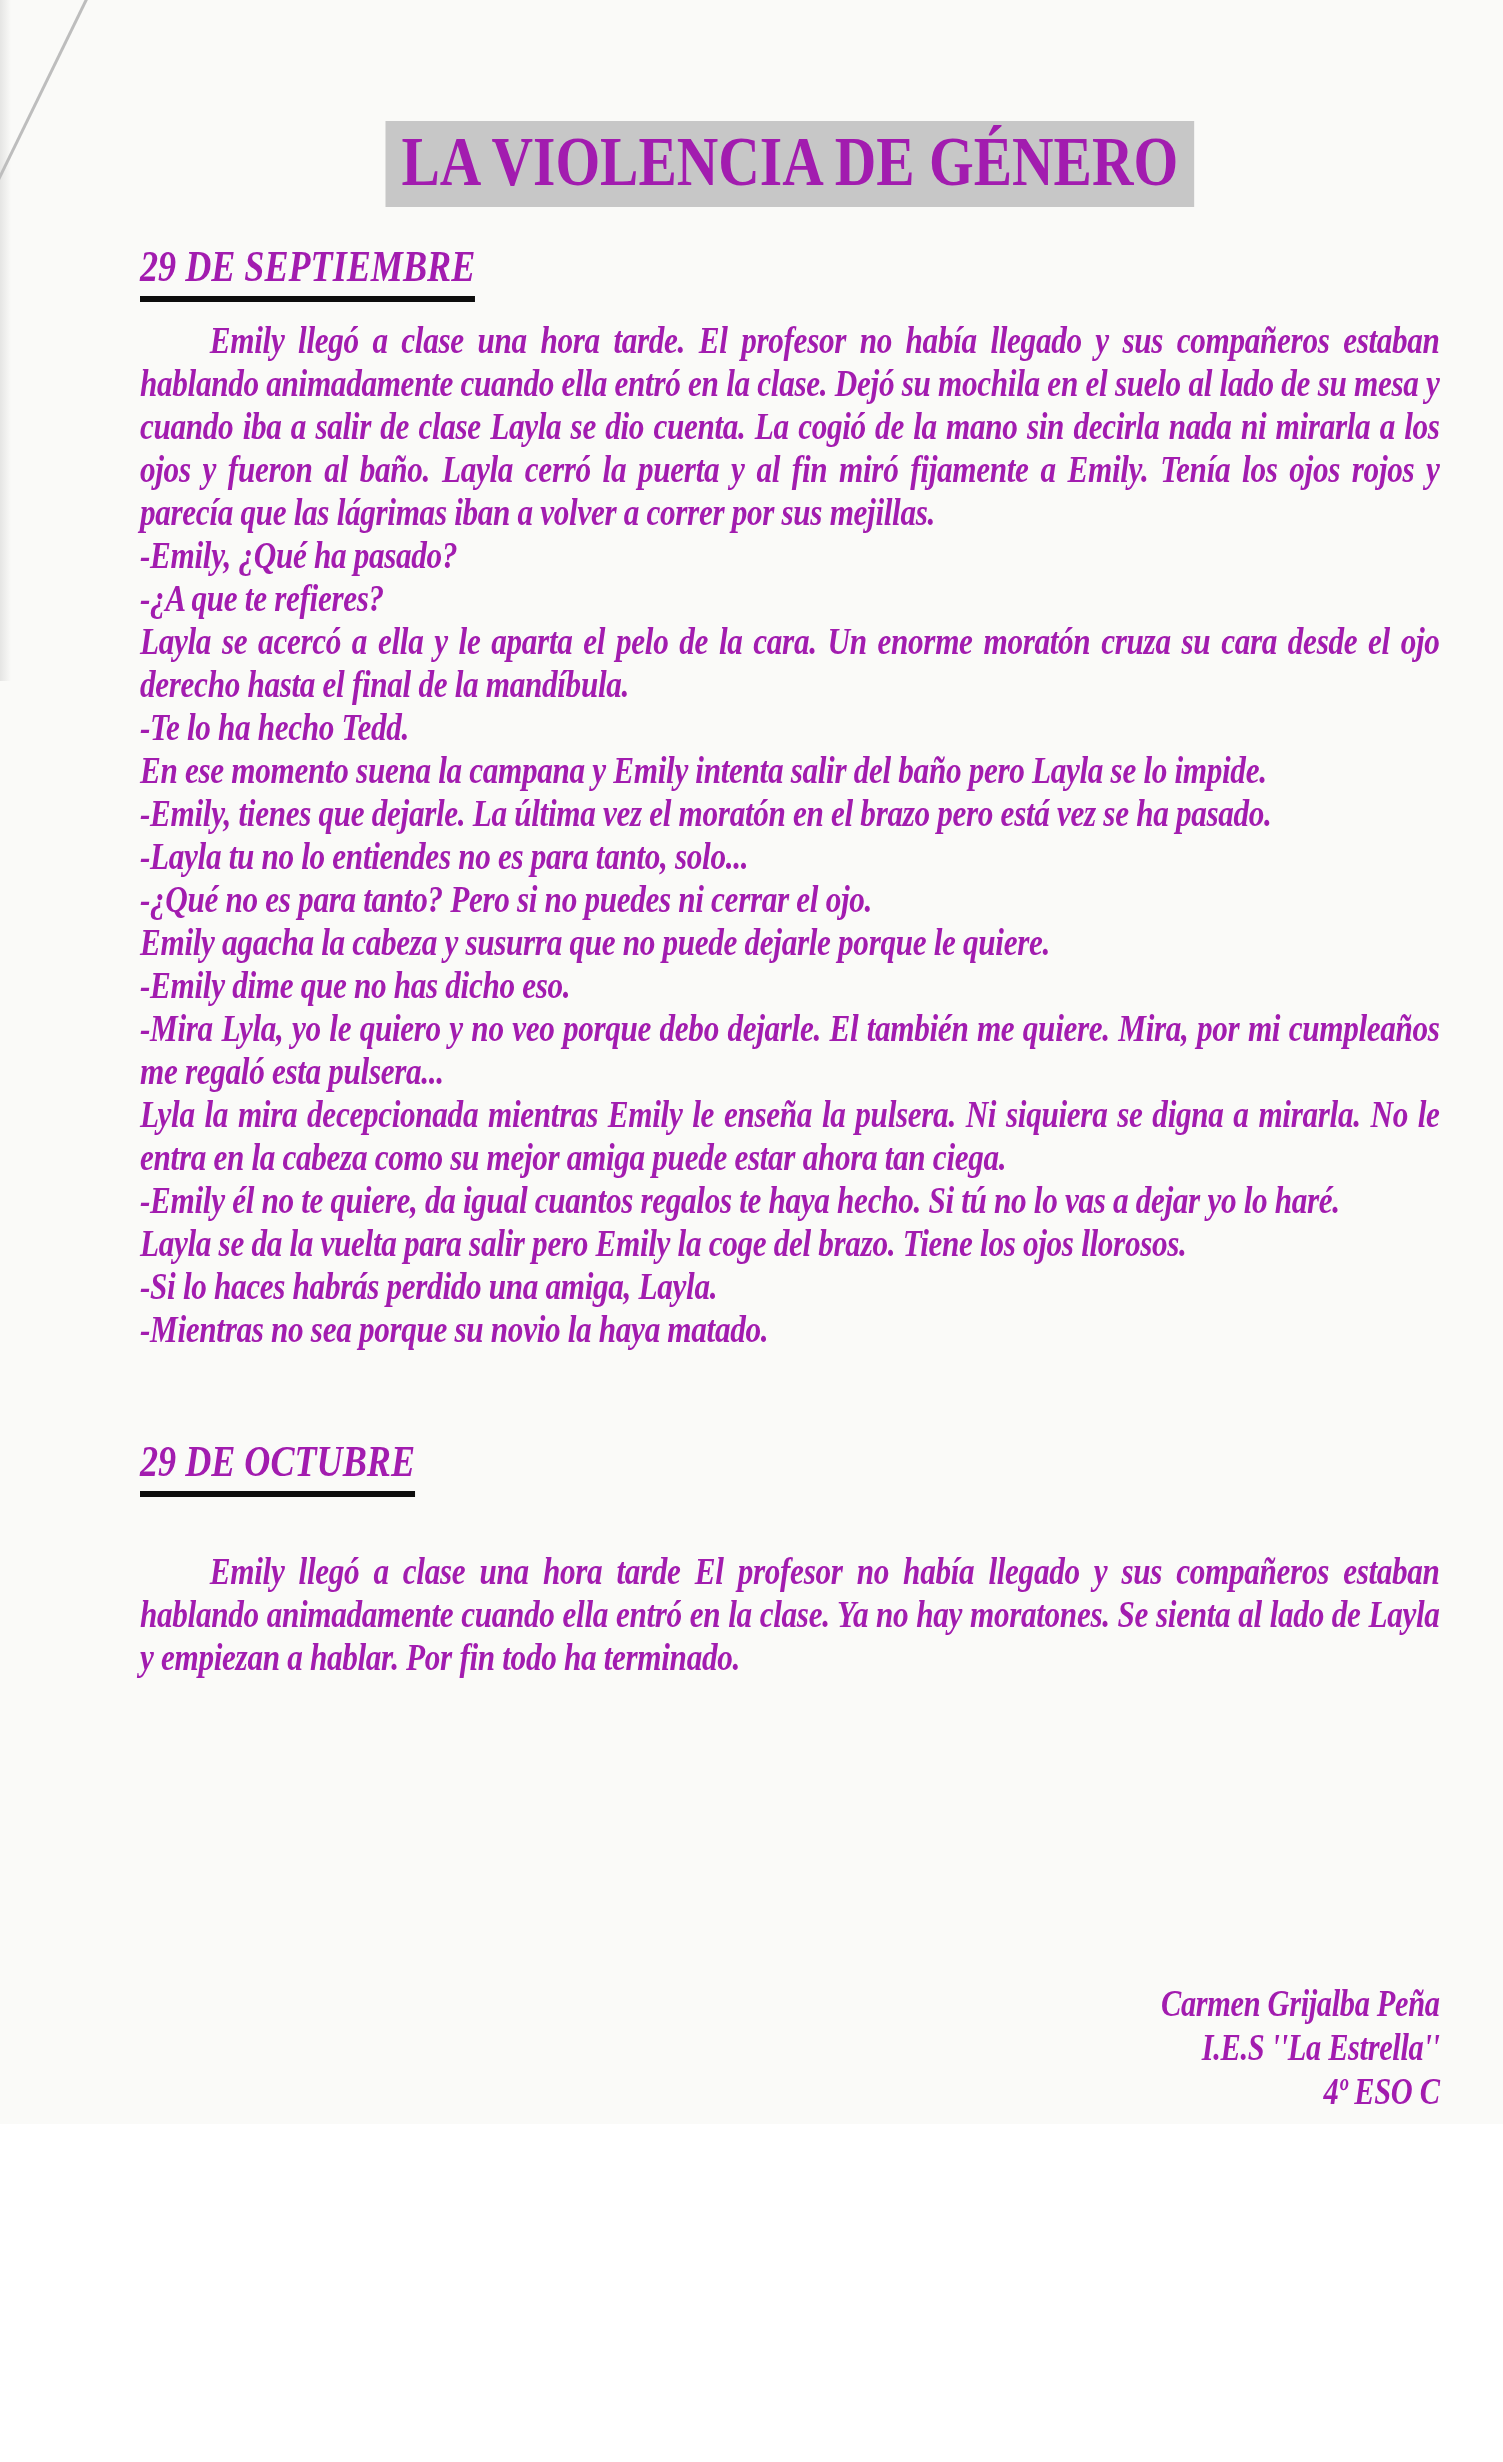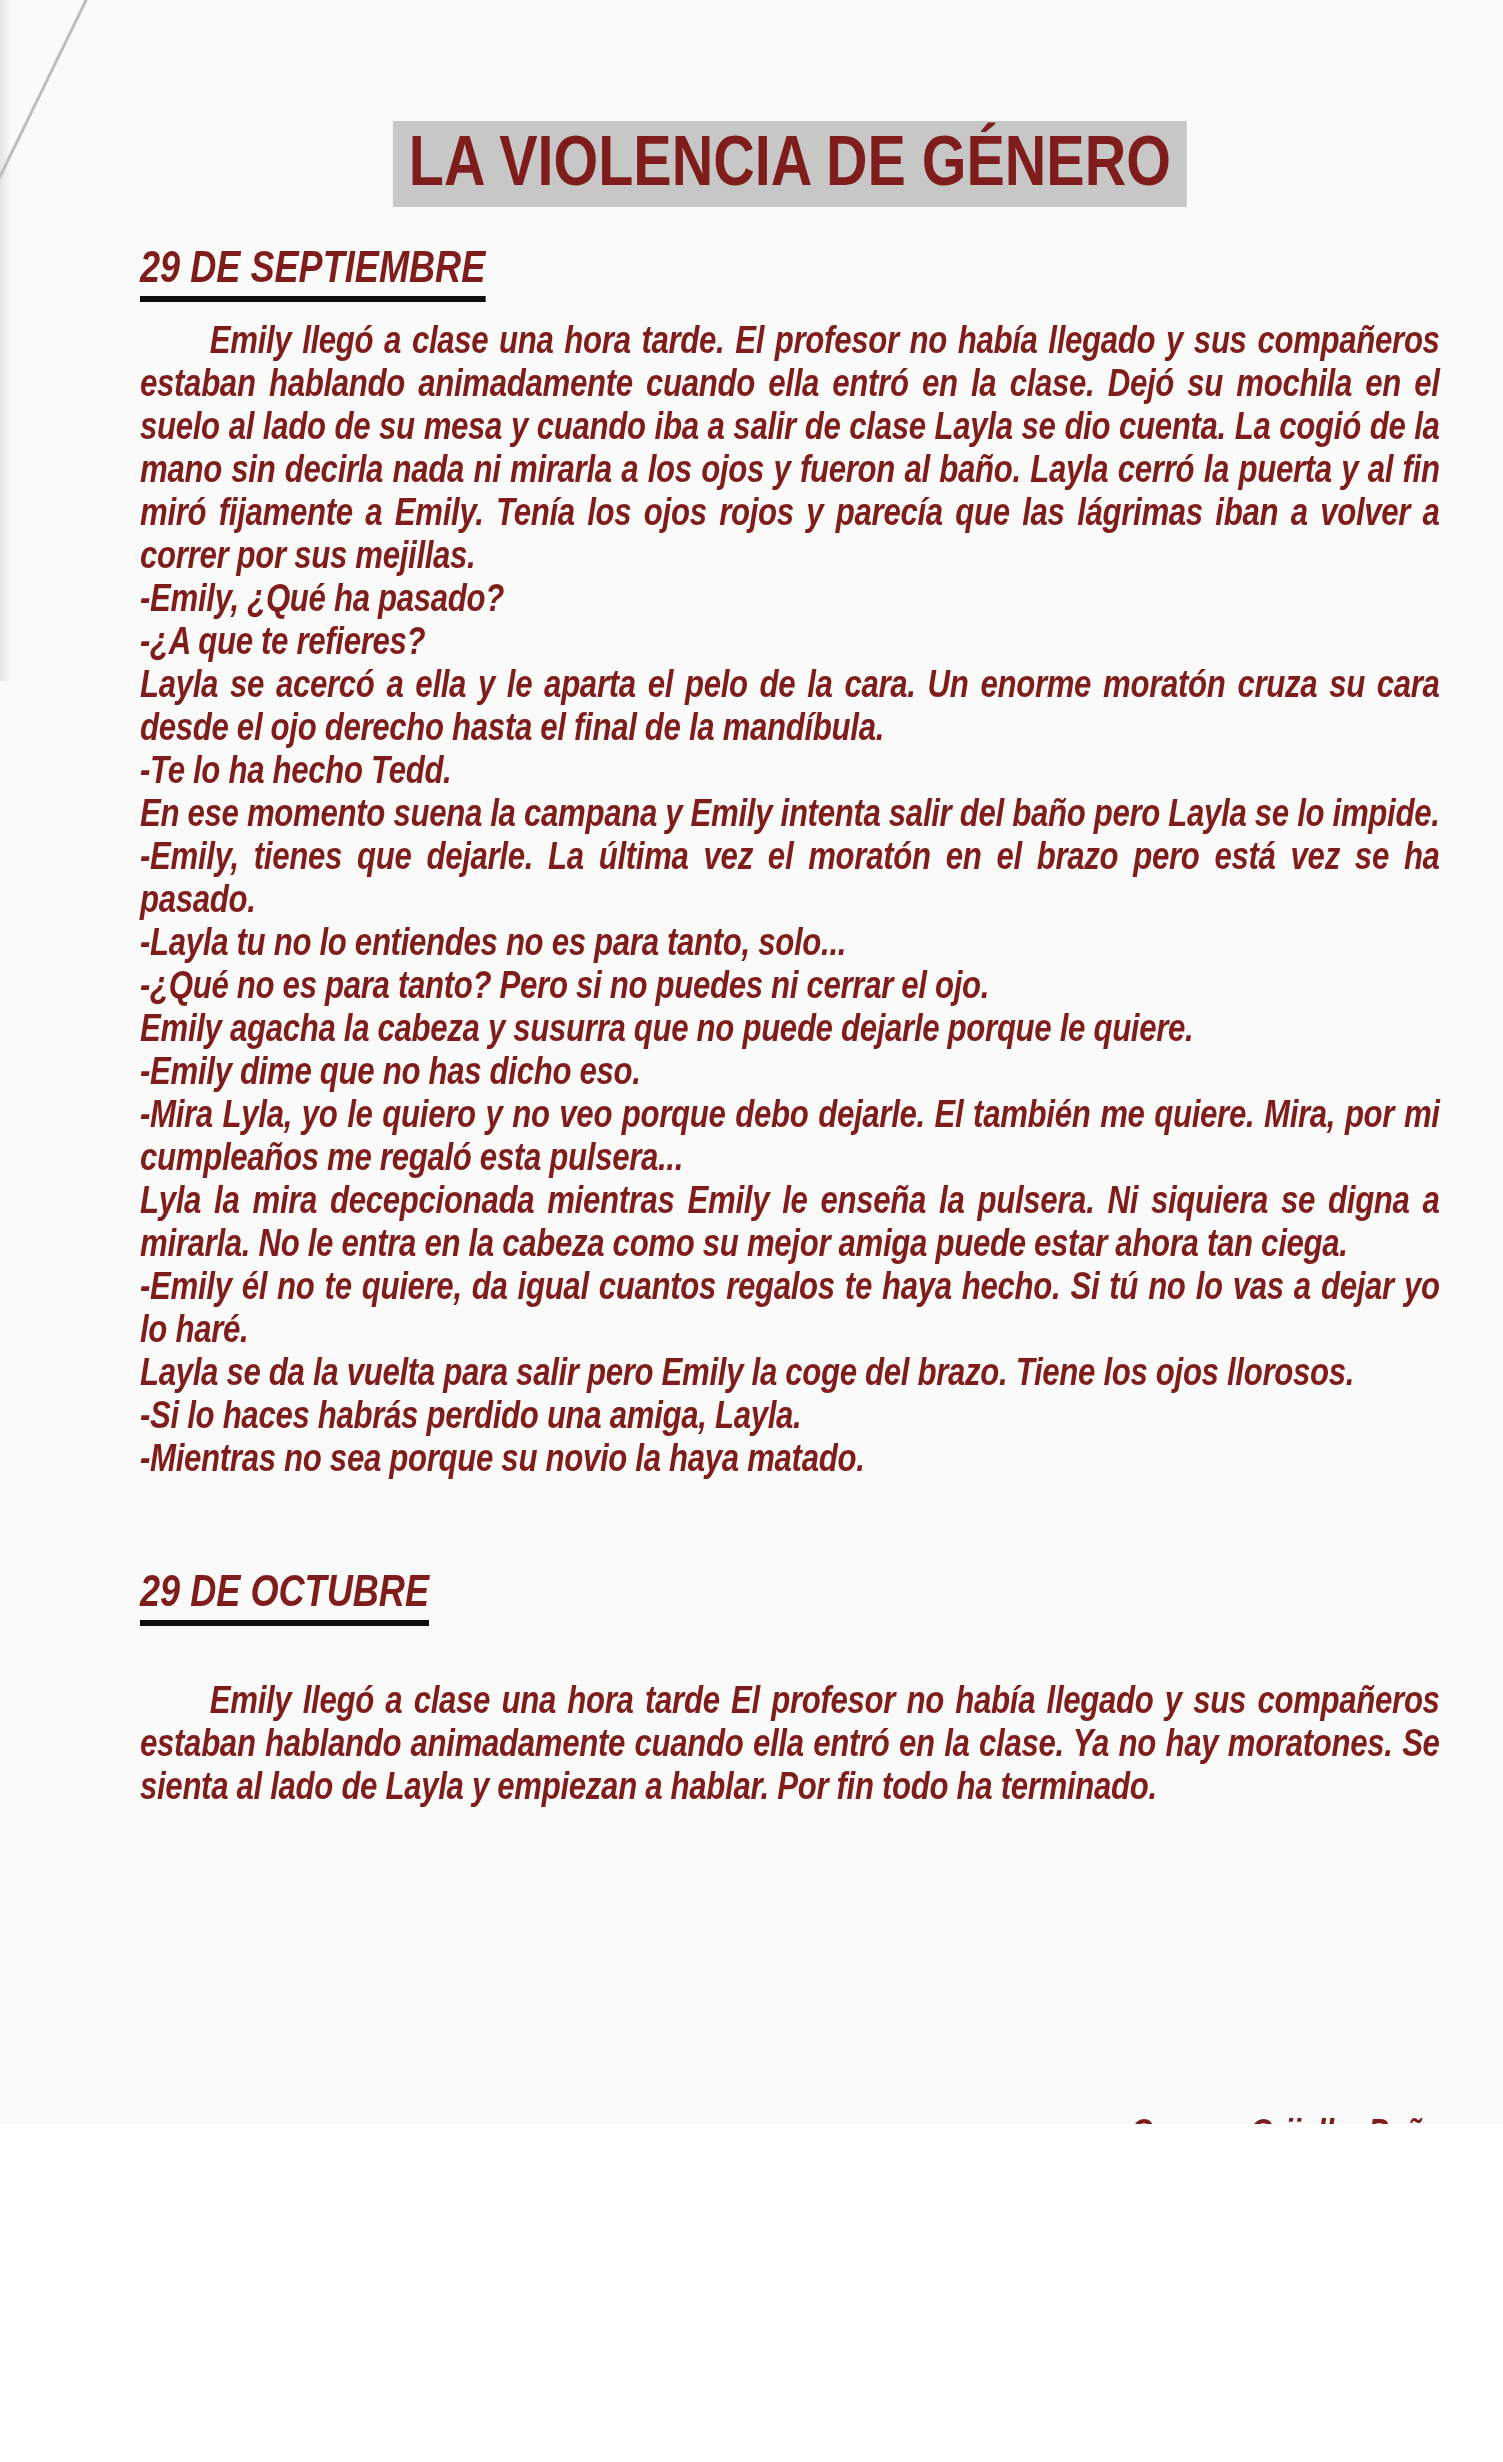--- a/index.html
+++ b/index.html
@@ -6,22 +6,22 @@
     margin: 0;
     padding: 0;
     background: #ffffff;
   }
   .page {
     position: relative;
     width: 1503px;
     height: 2124px;
     background: #fafaf8;
     overflow: hidden;
-    font-family: Liberation Sans, sans-serif;
-    color: #7f1d1d;
+    font-family: Liberation Serif, serif;
+    color: #a21caf;
   }
   
   .edge-shade {
     position: absolute;
     left: 0; top: 0;
     width: 10.6px; height: 681px;
     background: linear-gradient(to right, rgba(190,190,190,0.35), rgba(190,190,190,0));
   }
   
   .artifact-line {

